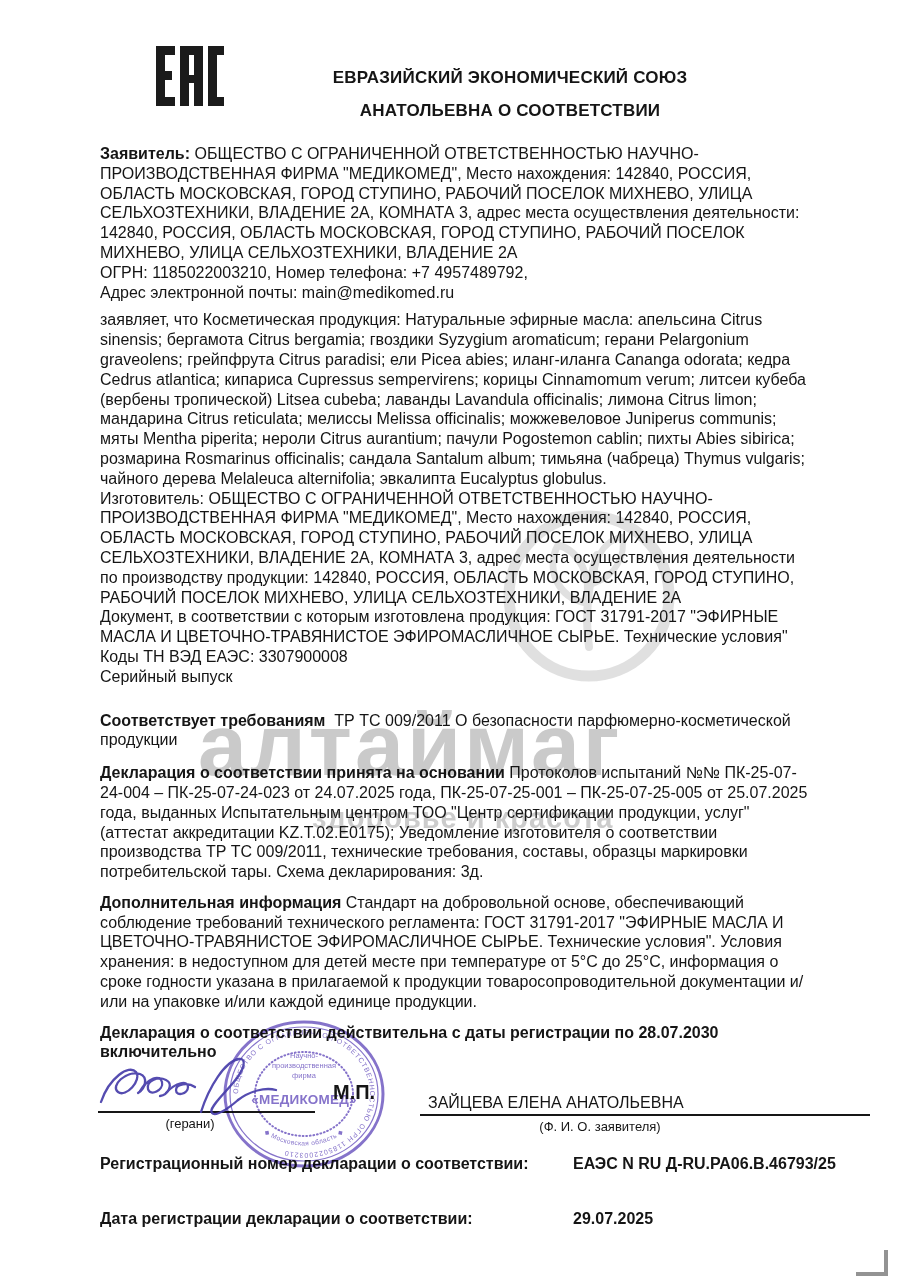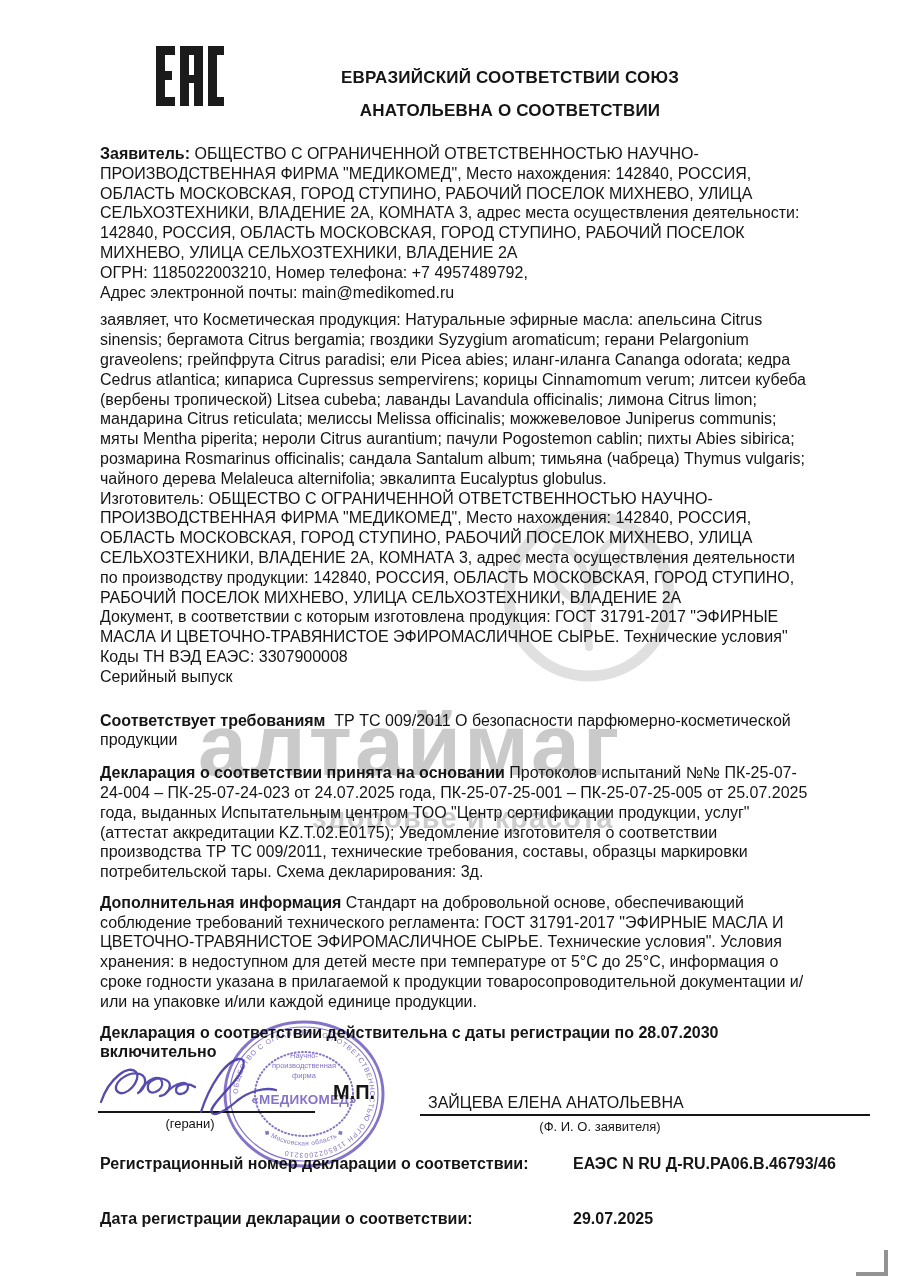--- a/index.html
+++ b/index.html
@@ -73,21 +73,21 @@
       <rect x="24" y="0" width="9" height="60"></rect>
         <rect x="38" y="0" width="9" height="60"></rect>
       <rect x="24" y="0" width="23" height="9"></rect>
         <rect x="26" y="29" width="19" height="8"></rect>
       <rect x="52" y="0" width="9" height="60"></rect>
         <rect x="52" y="0" width="16" height="9"></rect>
       <rect x="52" y="51" width="16" height="9"></rect>
     </g>
   </svg>
   <div class="titles">
-    <div>ЕВРАЗИЙСКИЙ СООТВЕТСТВИИ СОЮЗ</div>
+    <div>ЕВРАЗИЙСКИЙ ЭКОНОМИЧЕСКИЙ СОЮЗ</div>
     <div>АНАТОЛЬЕВНА О СООТВЕТСТВИИ</div>
   </div>
 
   <div class="body-text">
     <p class="pre"><span class="b">Заявитель:</span><span> ОБЩЕСТВО С ОГРАНИЧЕННОЙ ОТВЕТСТВЕННОСТЬЮ НАУЧНО-ПРОИЗВОДСТВЕННАЯ ФИРМА "МЕДИКОМЕД", Место нахождения: 142840, РОССИЯ, ОБЛАСТЬ МОСКОВСКАЯ, ГОРОД СТУПИНО, РАБОЧИЙ ПОСЕЛОК МИХНЕВО, УЛИЦА СЕЛЬХОЗТЕХНИКИ, ВЛАДЕНИЕ 2А, КОМНАТА 3, адрес места осуществления деятельности: 142840, РОССИЯ, ОБЛАСТЬ МОСКОВСКАЯ, ГОРОД СТУПИНО, РАБОЧИЙ ПОСЕЛОК МИХНЕВО, УЛИЦА СЕЛЬХОЗТЕХНИКИ, ВЛАДЕНИЕ 2А
 ОГРН: 1185022003210, Номер телефона: +7 4957489792,
 Адрес электронной почты: main@medikomed.ru</span></p>
 
 
     <p class="mt8"><span>заявляет, что Косметическая продукция: Натуральные эфирные масла: апельсина Citrus sinensis; бергамота Citrus bergamia; гвоздики Syzygium aromaticum; герани Pelargonium graveolens; грейпфрута Citrus paradisi; ели Picea abies; иланг-иланга Cananga odorata; кедра Cedrus atlantica; кипариса Cupressus sempervirens; корицы Cinnamomum verum; литсеи кубеба (вербены тропической) Litsea cubeba; лаванды Lavandula officinalis; лимона Citrus limon; мандарина Citrus reticulata; мелиссы Melissa officinalis; можжевеловое Juniperus communis; мяты Mentha piperita; нероли Citrus aurantium; пачули Pogostemon cablin; пихты Abies sibirica; розмарина Rosmarinus officinalis; сандала Santalum album; тимьяна (чабреца) Thymus vulgaris; чайного дерева Melaleuca alternifolia; эвкалипта Eucalyptus globulus.</span></p>
@@ -136,21 +136,21 @@
       <text font-size="6.6" letter-spacing="0.4" font-family="Liberation Sans, sans-serif" text-anchor="middle"><textPath href="#bottomArc" startOffset="50%">◆ Московская область ◆</textPath></text>
       <text x="85" y="42" font-size="7.5" text-anchor="middle">Научно-</text>
       <text x="85" y="52" font-size="7.5" text-anchor="middle">производственная</text>
       <text x="85" y="62" font-size="7.5" text-anchor="middle">фирма</text>
       <text x="85" y="88" font-size="13.5" font-weight="bold" text-anchor="middle" letter-spacing="0.2">«МЕДИКОМЕД»</text>
     </g>
   </svg>
 
   <div class="reg-row reg-number">
     <span>Регистрационный номер декларации о соответствии:</span>
-    <span class="reg-value">ЕАЭС N RU Д-RU.РА06.В.46793/46</span>
+    <span class="reg-value">ЕАЭС N RU Д-RU.РА06.В.46793/25</span>
   </div>
   <div class="reg-row reg-date">
     <span>Дата регистрации декларации о соответствии:</span>
     <span class="reg-value">29.07.2025</span>
   </div>
 
   <div class="scan-corner"></div>
 </div>
 
 </body></html>

